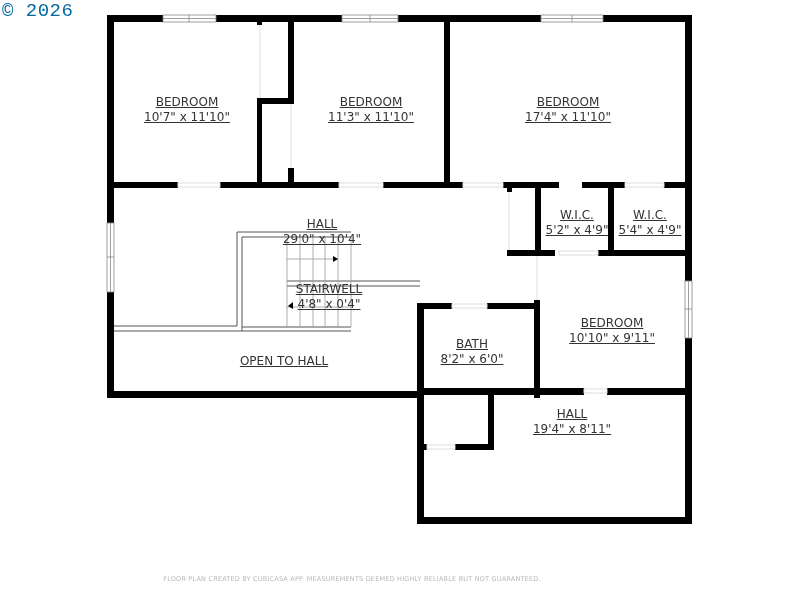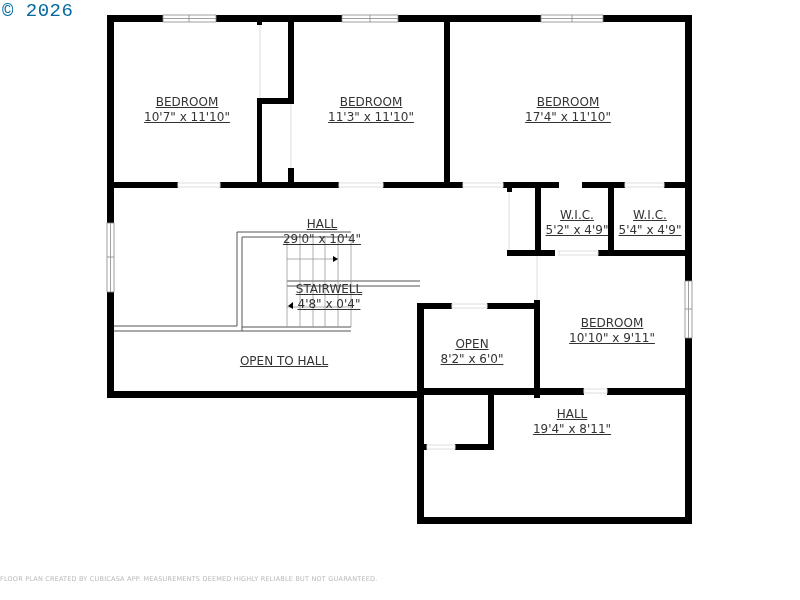--- a/index.html
+++ b/index.html
@@ -1,18 +1,18 @@
 <!DOCTYPE html>
 <html><head>
 <meta charset="utf-8">
 <style>
   html, body { margin:0; padding:0; background:#ffffff; }
   body { width:800px; height:600px; position:relative; overflow:hidden; font-family:"DejaVu Sans", sans-serif; }
   .copyright { position:absolute; left:2px; top:0px; font-size:19px; color:#0369a1; letter-spacing:0.5px; font-family:Liberation Mono, monospace; }
-  .footer { position:absolute; left:0; width:704px; top:575px; font-size:6.5px; color:#b9b9b9; letter-spacing:0.2px; }
+  .footer { position:absolute; left:0; width:704px; top:575px; text-align:center; font-size:6.5px; color:#b9b9b9; letter-spacing:0.2px; }
   svg.plan { position:absolute; left:0; top:0; }
   .label { position:absolute; text-align:center; color:#333; font-size:12px; line-height:15px; transform:translateX(-50%); white-space:nowrap;text-decoration:underline; }
   .label .n { display:block; }
   .label .d { display:block; }
 </style>
 </head>
 <body>
 
 <div class="copyright">© 2026</div>
 
@@ -145,21 +145,21 @@
 </div>
 <div class="label" style="left:288px; top:282px;margin-left:41px;">
   <span class="n">STAIRWELL</span>
   <span class="d">4'8" x 0'4"</span>
 </div>
 <div class="label" style="left:612px; top:316px;">
   <span class="n">BEDROOM</span>
   <span class="d">10'10" x 9'11"</span>
 </div>
 <div class="label" style="left:472px; top:337px;">
-  <span class="n">OPEN</span>
+  <span class="n">BATH</span>
   <span class="d">8'2" x 6'0"</span>
 </div>
 <div class="label" style="left:284px; top:354px;">
   <span class="n">OPEN TO HALL</span>
 </div>
 <div class="label" style="left:572px; top:407px;">
   <span class="n">HALL</span>
   <span class="d">19'4" x 8'11"</span>
 </div>
 

